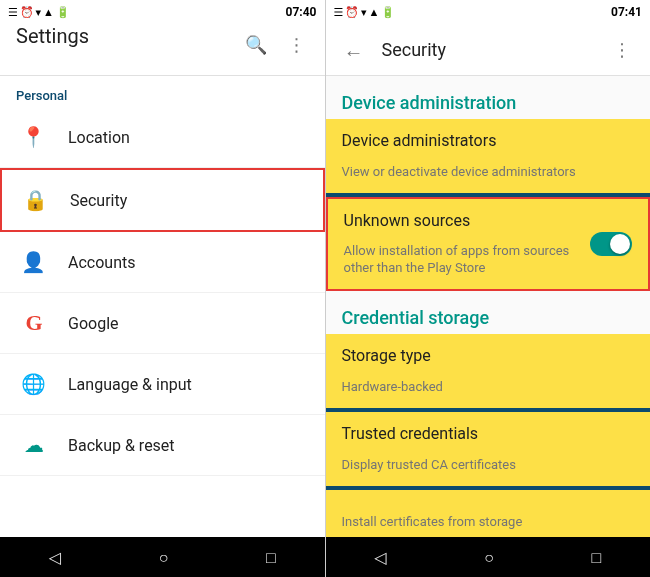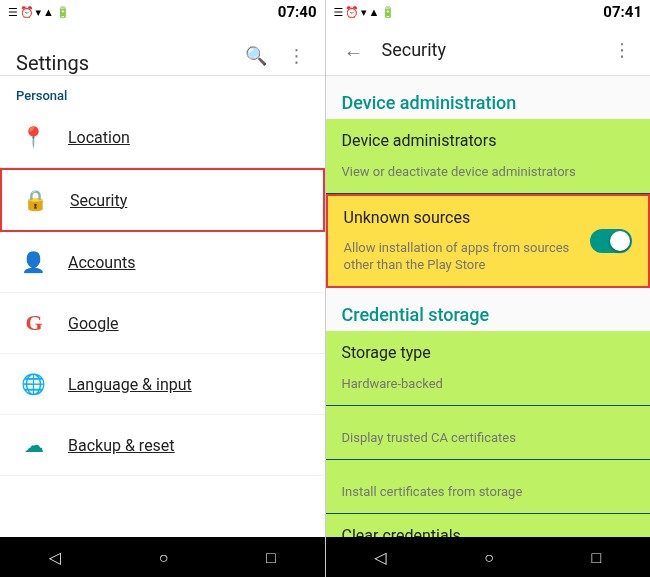--- a/index.html
+++ b/index.html
@@ -28,30 +28,30 @@
       display: flex;
       align-items: center;
       justify-content: center;
       padding: 0 10px;
       font-size: 11px;
       font-weight: 500;
       color: #000;
       flex-shrink: 0;
     }
     .status-bar-time {
-      font-size: 15px;
+      font-size: 12px;
       font-weight: bold;
     }
 
     
     .toolbar {
       height: 52px;
       background: #fff;
       display: flex;
-      align-items: flex-end;
+      align-items: flex-start;
       padding: 0 8px;
       flex-shrink: 0;
       border-bottom: 1px solid #e0e0e0;
     }
     .toolbar-title {
       font-size: 20px;
       font-weight: 400;
       color: #212121;
       flex: 1;
       padding-left: 8px;
@@ -100,21 +100,20 @@
       justify-content: center;
       margin-right: 16px;
       color: #009688;
       font-size: 20px;
       flex-shrink: 0;
     }
     .item-text {
       font-size: 16px;
       color: #212121;
       font-weight: 400;
-      text-decoration: underline;
     }
 
     
     .nav-bar {
       height: 40px;
       background: #000;
       display: flex;
       align-items: center;
       justify-content: space-around;
       flex-shrink: 0;
@@ -180,24 +179,24 @@
       padding: 16px 16px 6px 16px;
       font-size: 18px;
       color: #009688;
       font-weight: 500;
     }
 
     .security-item {
       display: flex;
       align-items: center;
       padding: 12px 16px;
-      background: #bef264;
+      background: #fde047;
       cursor: pointer;
       min-height: 52px;
-      border-bottom: 1px solid #0c4a6e;
+      border-bottom: 4px solid #0c4a6e;
     }
 
     .security-item.highlighted {
       border: 2.5px solid #e53935;
       background: #fde047;
     }
 
     .security-item-text {
       flex: 1;
     }
@@ -358,20 +357,21 @@
 
     <div class="security-item">
       <div class="security-item-text">
         <div class="security-item-title">Storage type</div>
         <div class="security-item-subtitle">Hardware-backed</div>
       </div>
     </div>
 
     <div class="security-item">
       <div class="security-item-text">
+        <div class="security-item-title">Trusted credentials</div>
         <div class="security-item-subtitle">Display trusted CA certificates</div>
       </div>
     </div>
 
     <div class="security-item">
       <div class="security-item-text">
         <div class="security-item-subtitle">Install certificates from storage</div>
       </div>
     </div>
 

